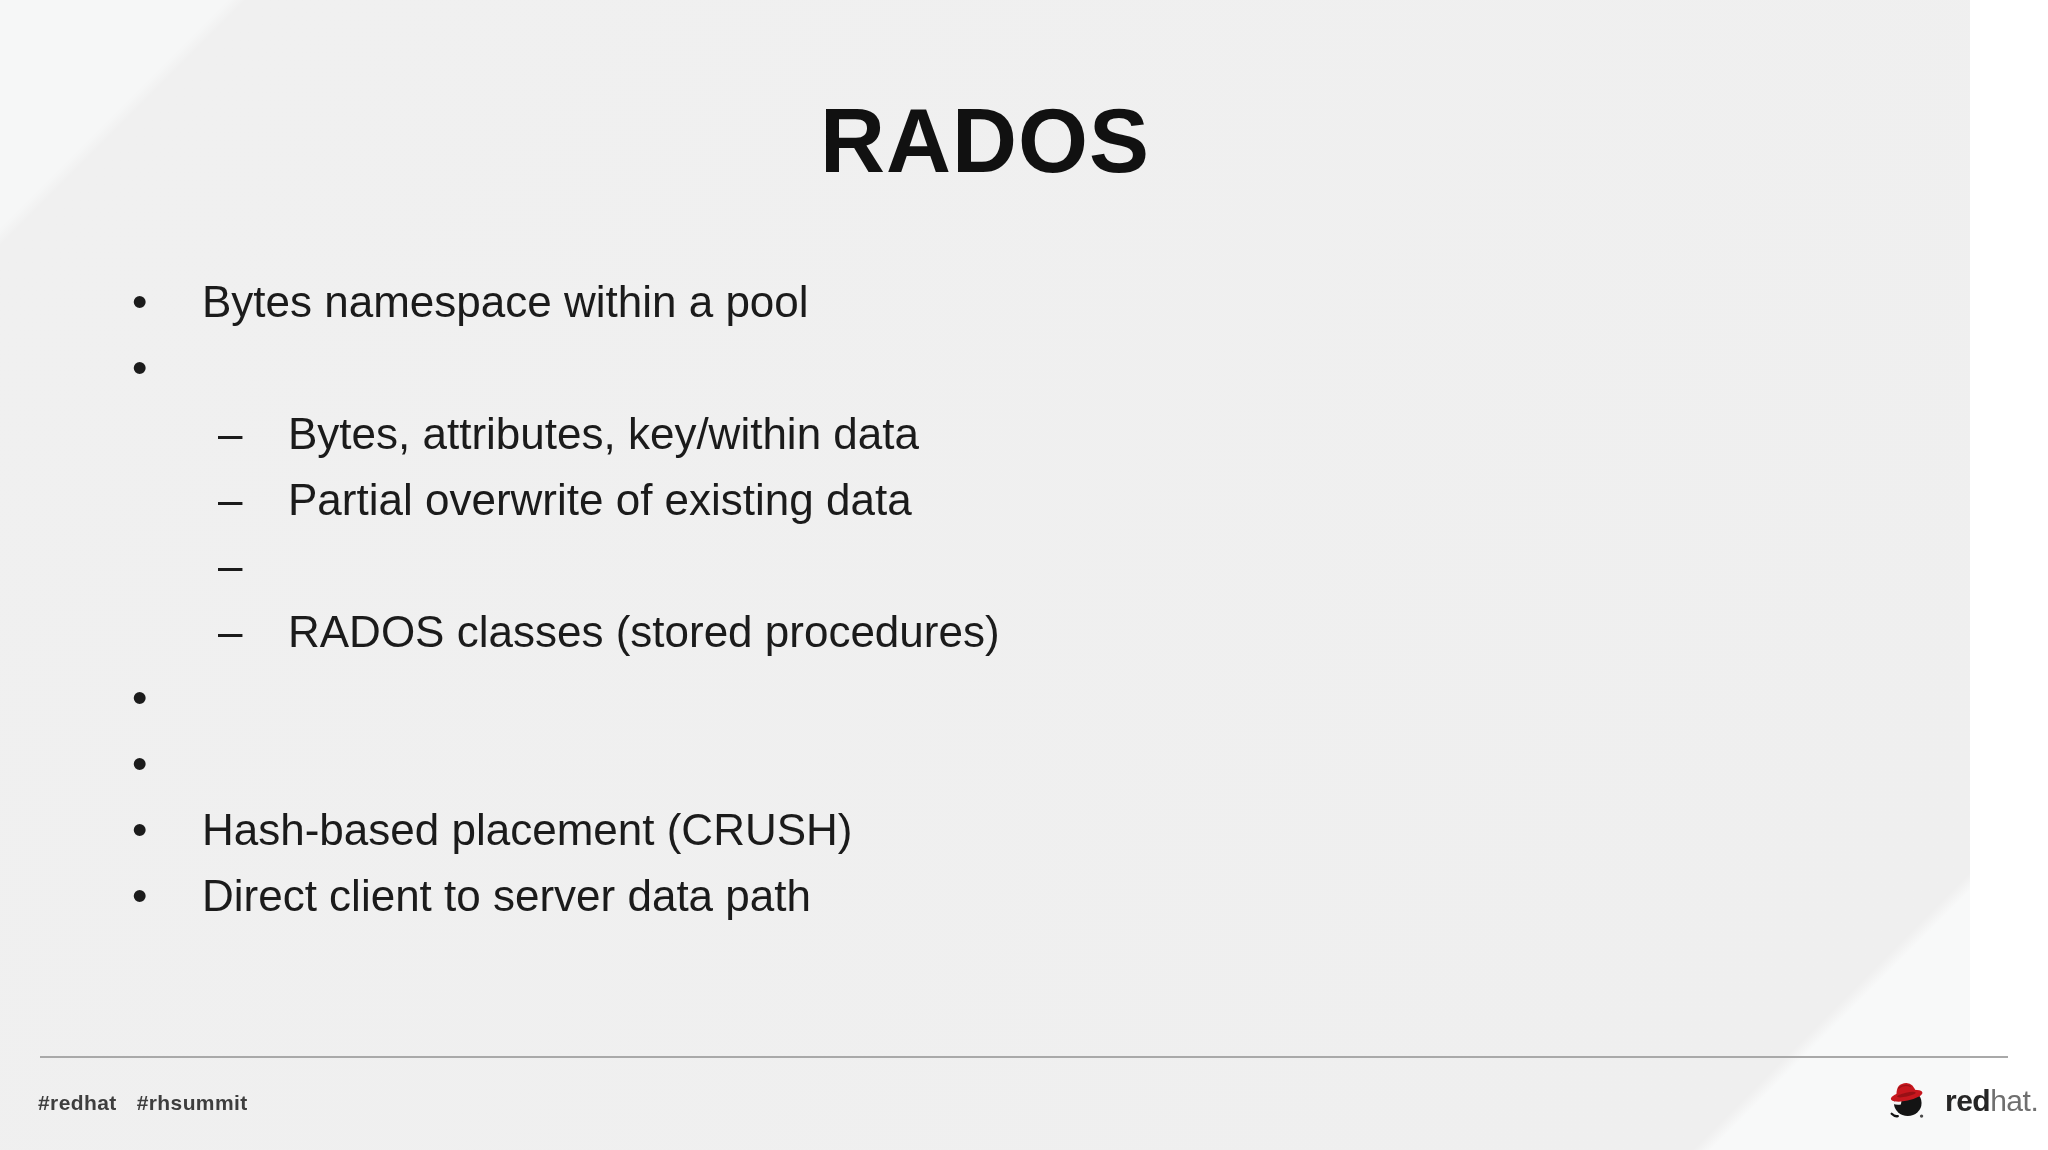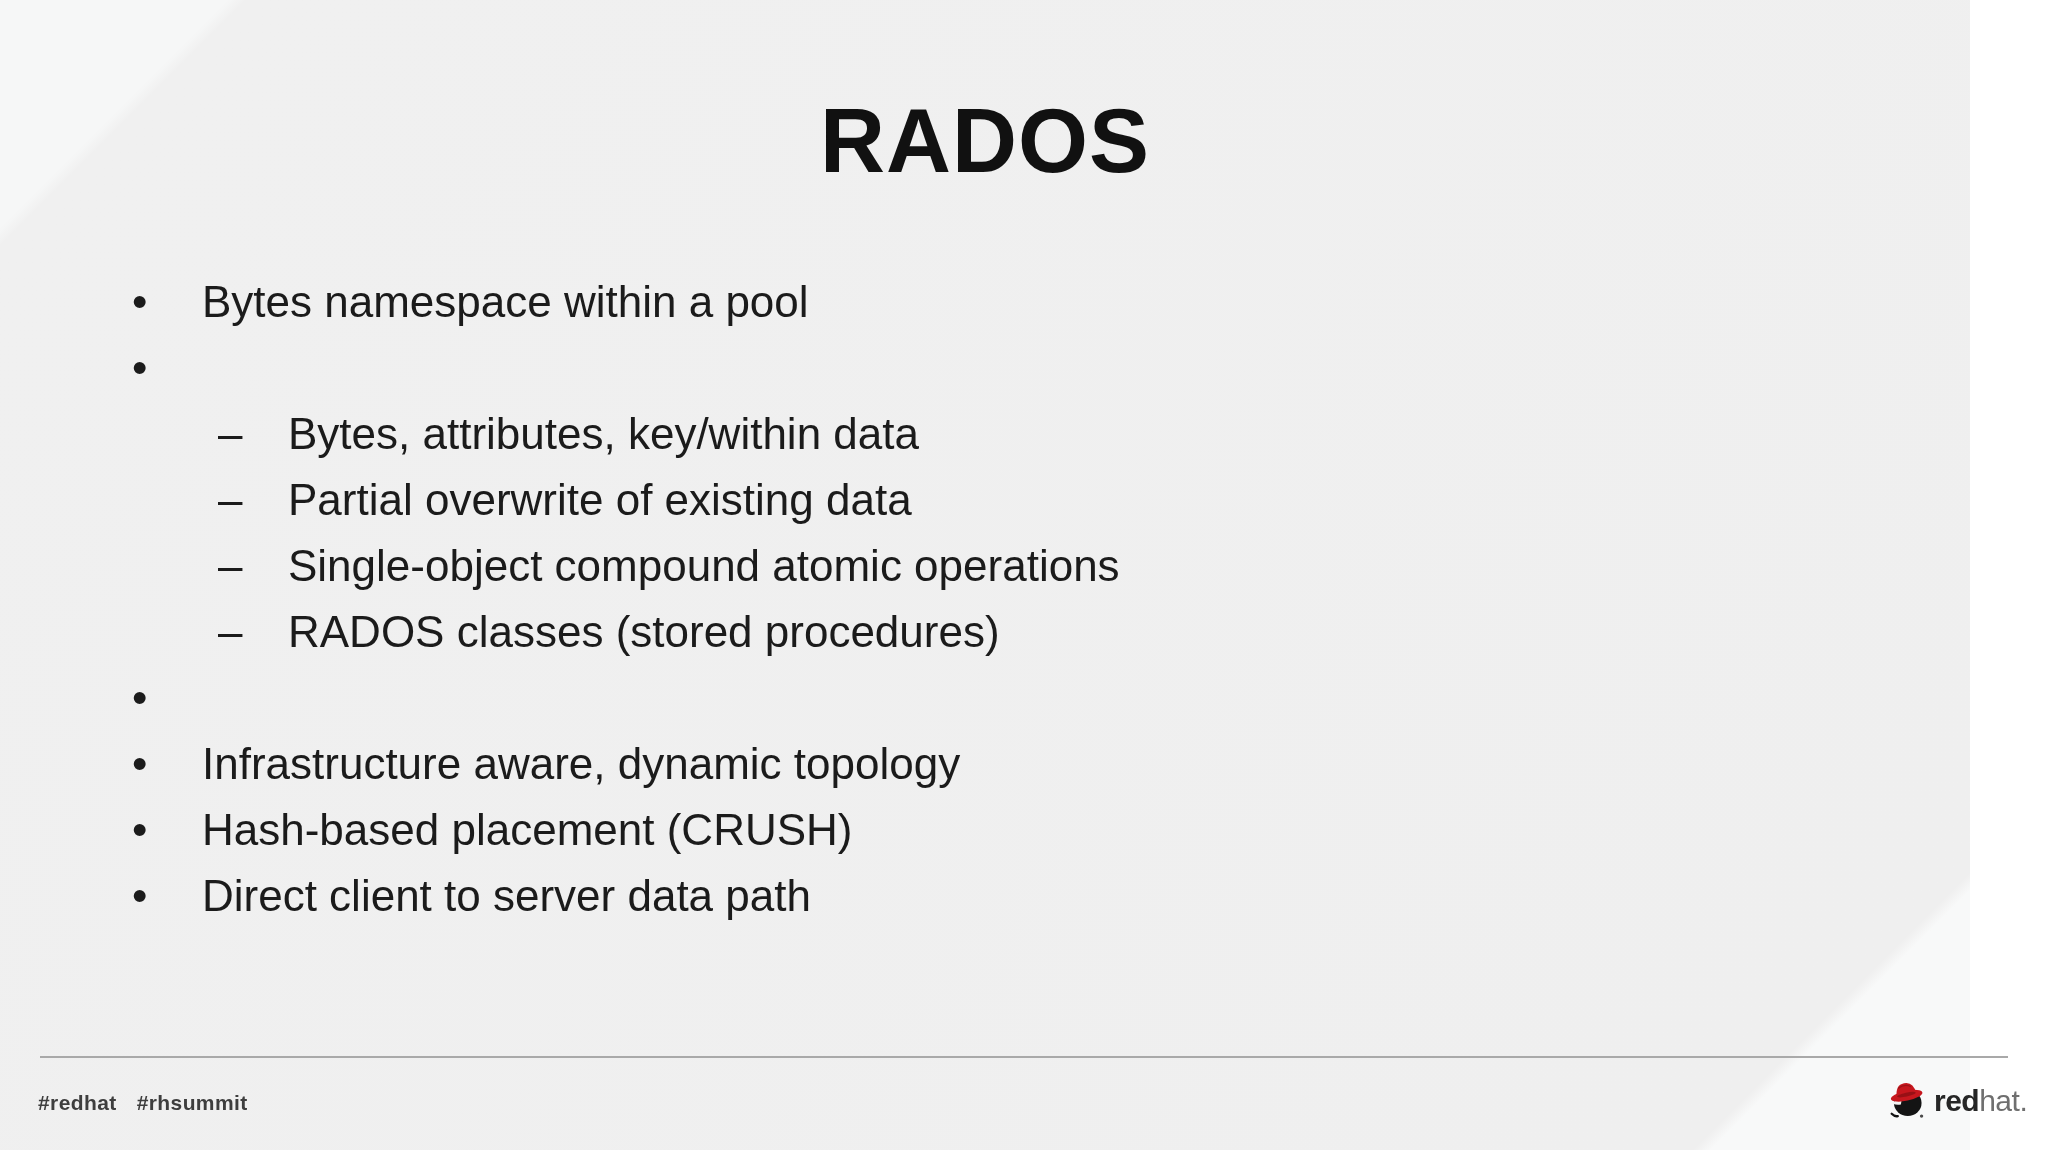--- a/index.html
+++ b/index.html
@@ -45,21 +45,21 @@
   }
   .hashtags .tag2 { margin-left: 20px; }
 
   .logo {
     position: absolute; left: 1884px; top: 1077px; height: 46px;
     display: flex; align-items: center;
   }
   .logo svg { width: 46px; height: 46px; display: block; }
   .wordmark {
     font-size: 30px; line-height: 30px; letter-spacing: -0.5px;
-    margin-left: 4px; position: relative; top: 1px; white-space: nowrap;
+    margin-left: 15px; position: relative; top: 1px; white-space: nowrap;
   }
   .wordmark .brand-bold { font-weight: 700; color: #262626; }
   .wordmark .brand-light { font-weight: 400; color: #6f6f6f; }
 </style>
 </head>
 <body>
 
 <div class="slide">
 
   <h1 class="title">RADOS</h1>
@@ -75,32 +75,30 @@
       <div class="row level-2">
     <span class="marker">–</span>
     <span class="btext">Bytes, attributes, key/within data</span>
   </div>
       <div class="row level-2">
     <span class="marker">–</span>
     <span class="btext">Partial overwrite of existing data</span>
   </div>
       <div class="row level-2">
     <span class="marker">–</span>
-    <span class="btext">Single-object compound atomic operations</span>
   </div>
       <div class="row level-2">
     <span class="marker">–</span>
     <span class="btext">RADOS classes (stored procedures)</span>
   </div>
       <div class="row level-1">
     <span class="marker">•</span>
   </div>
       <div class="row level-1">
     <span class="marker">•</span>
-    <span class="btext">Infrastructure aware, dynamic topology</span>
   </div>
       <div class="row level-1">
     <span class="marker">•</span>
     <span class="btext">Hash-based placement (CRUSH)</span>
   </div>
       <div class="row level-1">
     <span class="marker">•</span>
     <span class="btext">Direct client to server data path</span>
   </div>
     </div>

